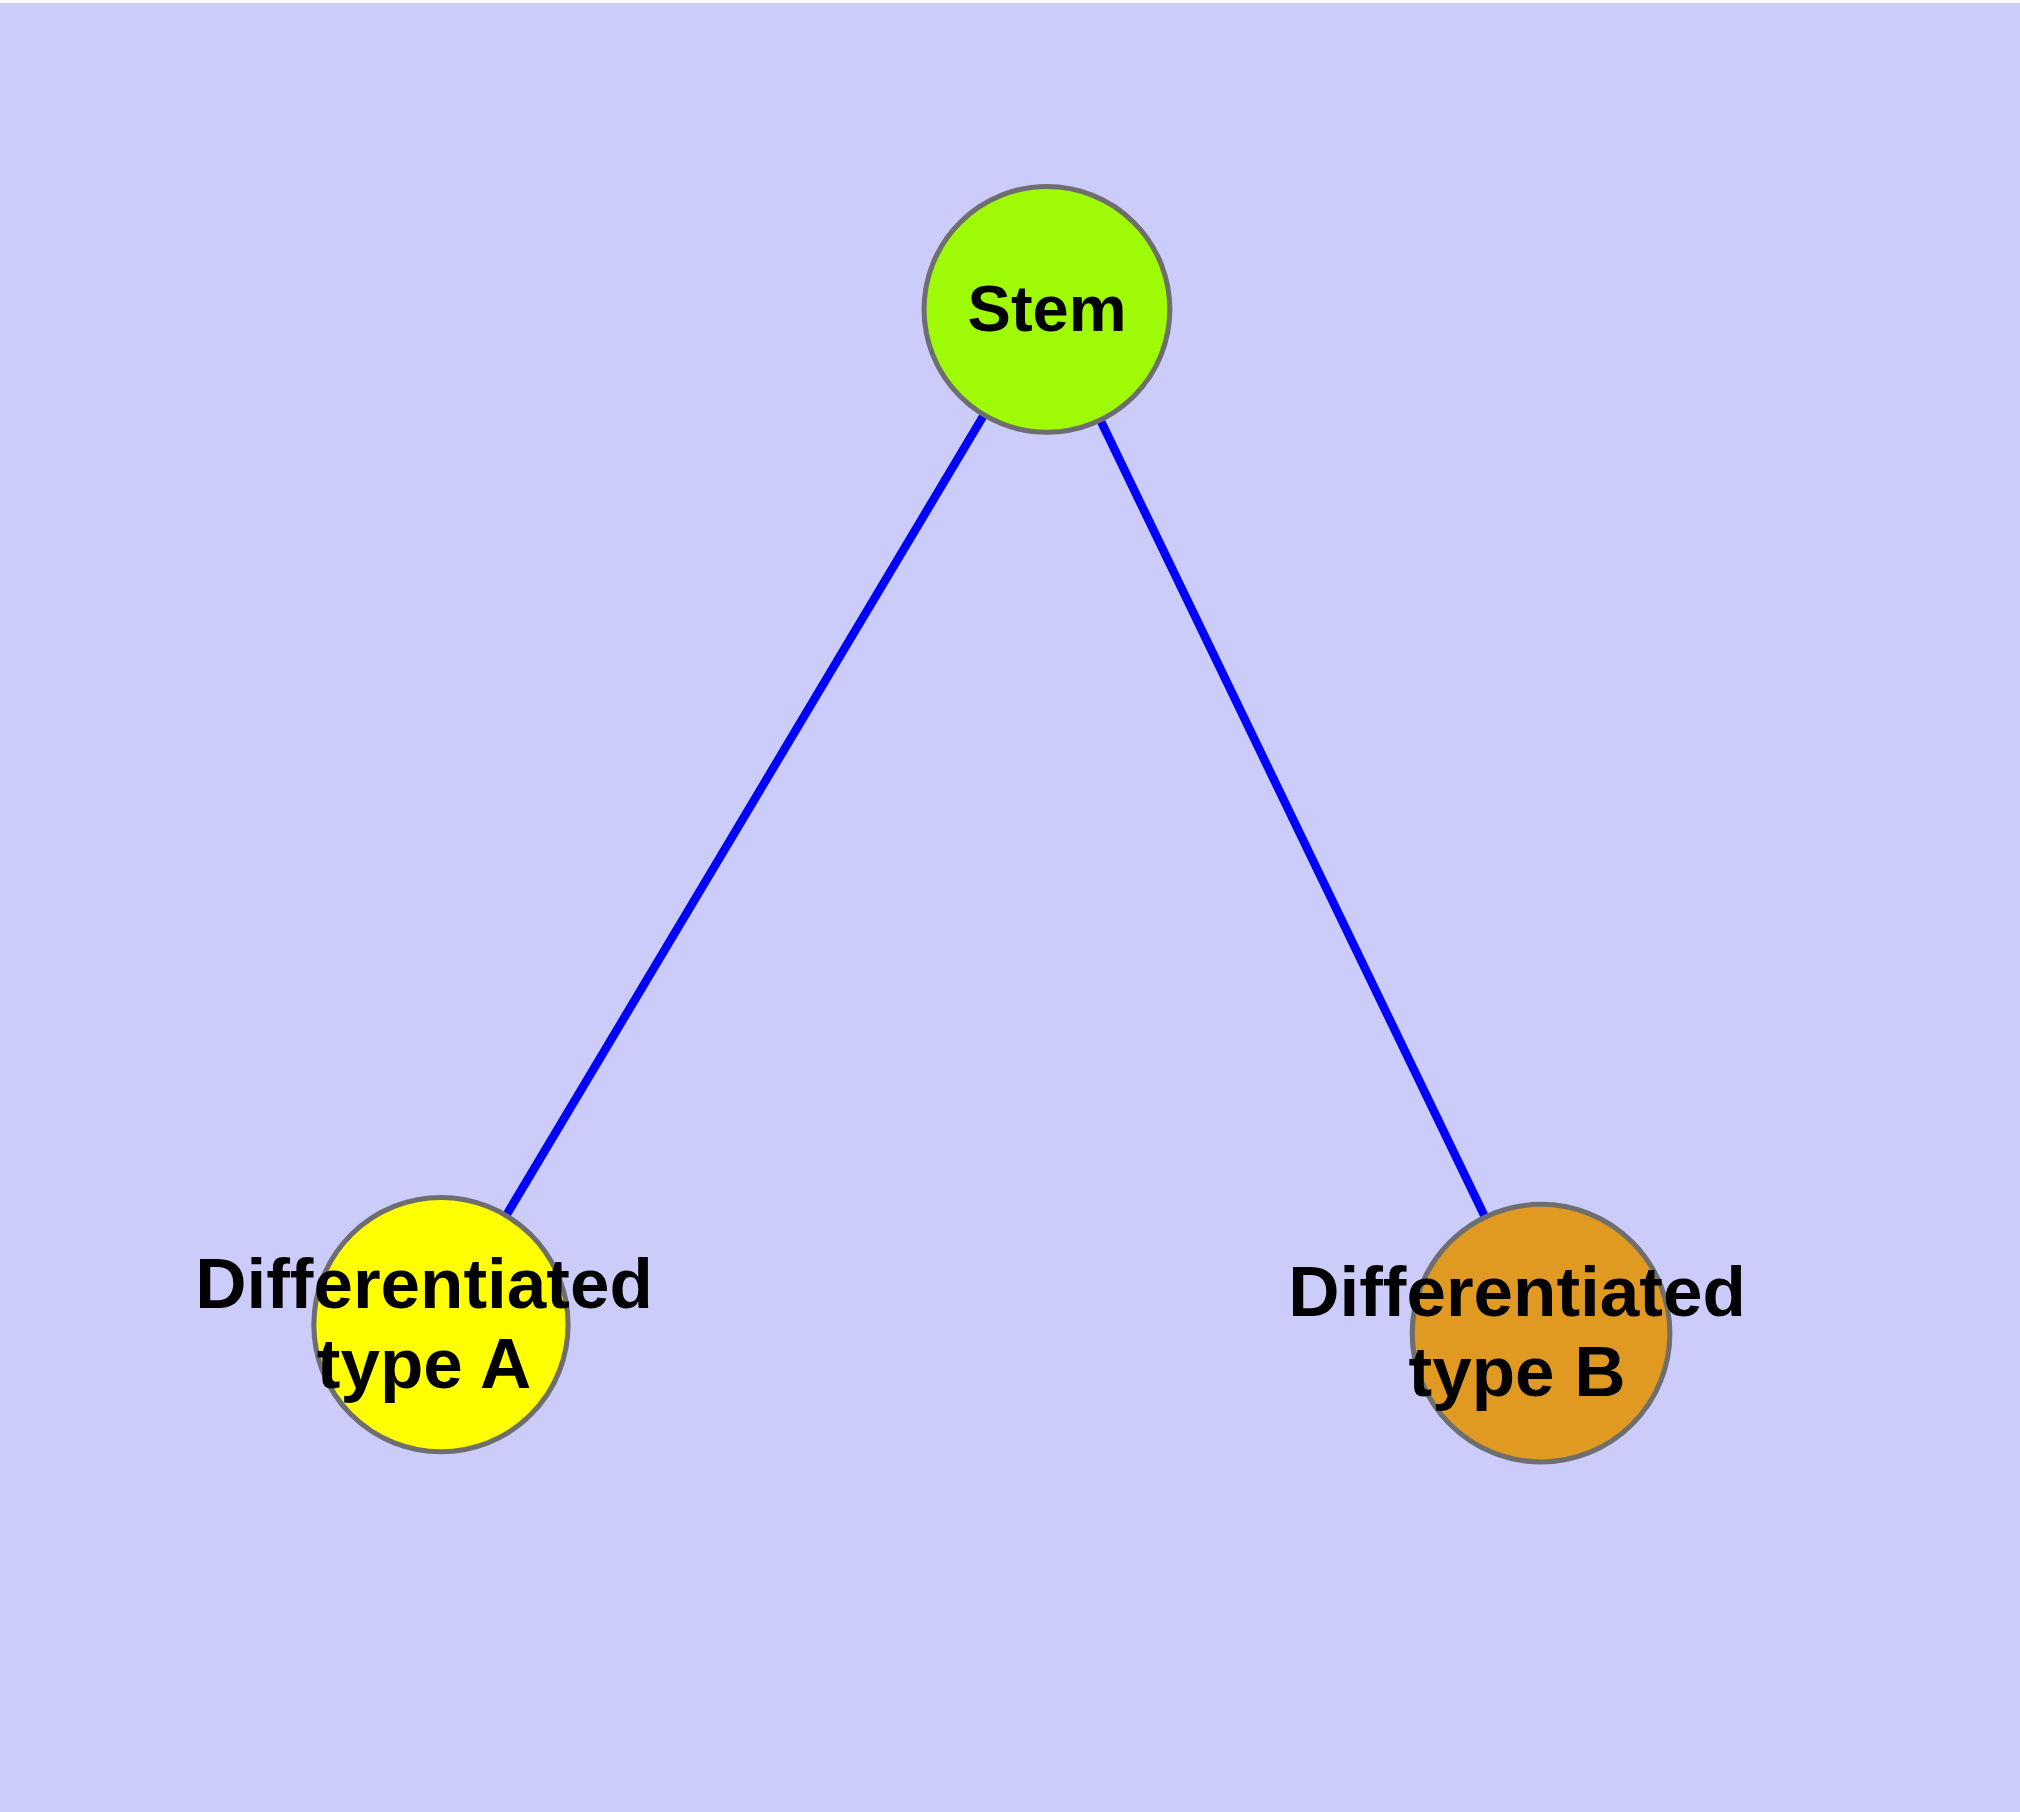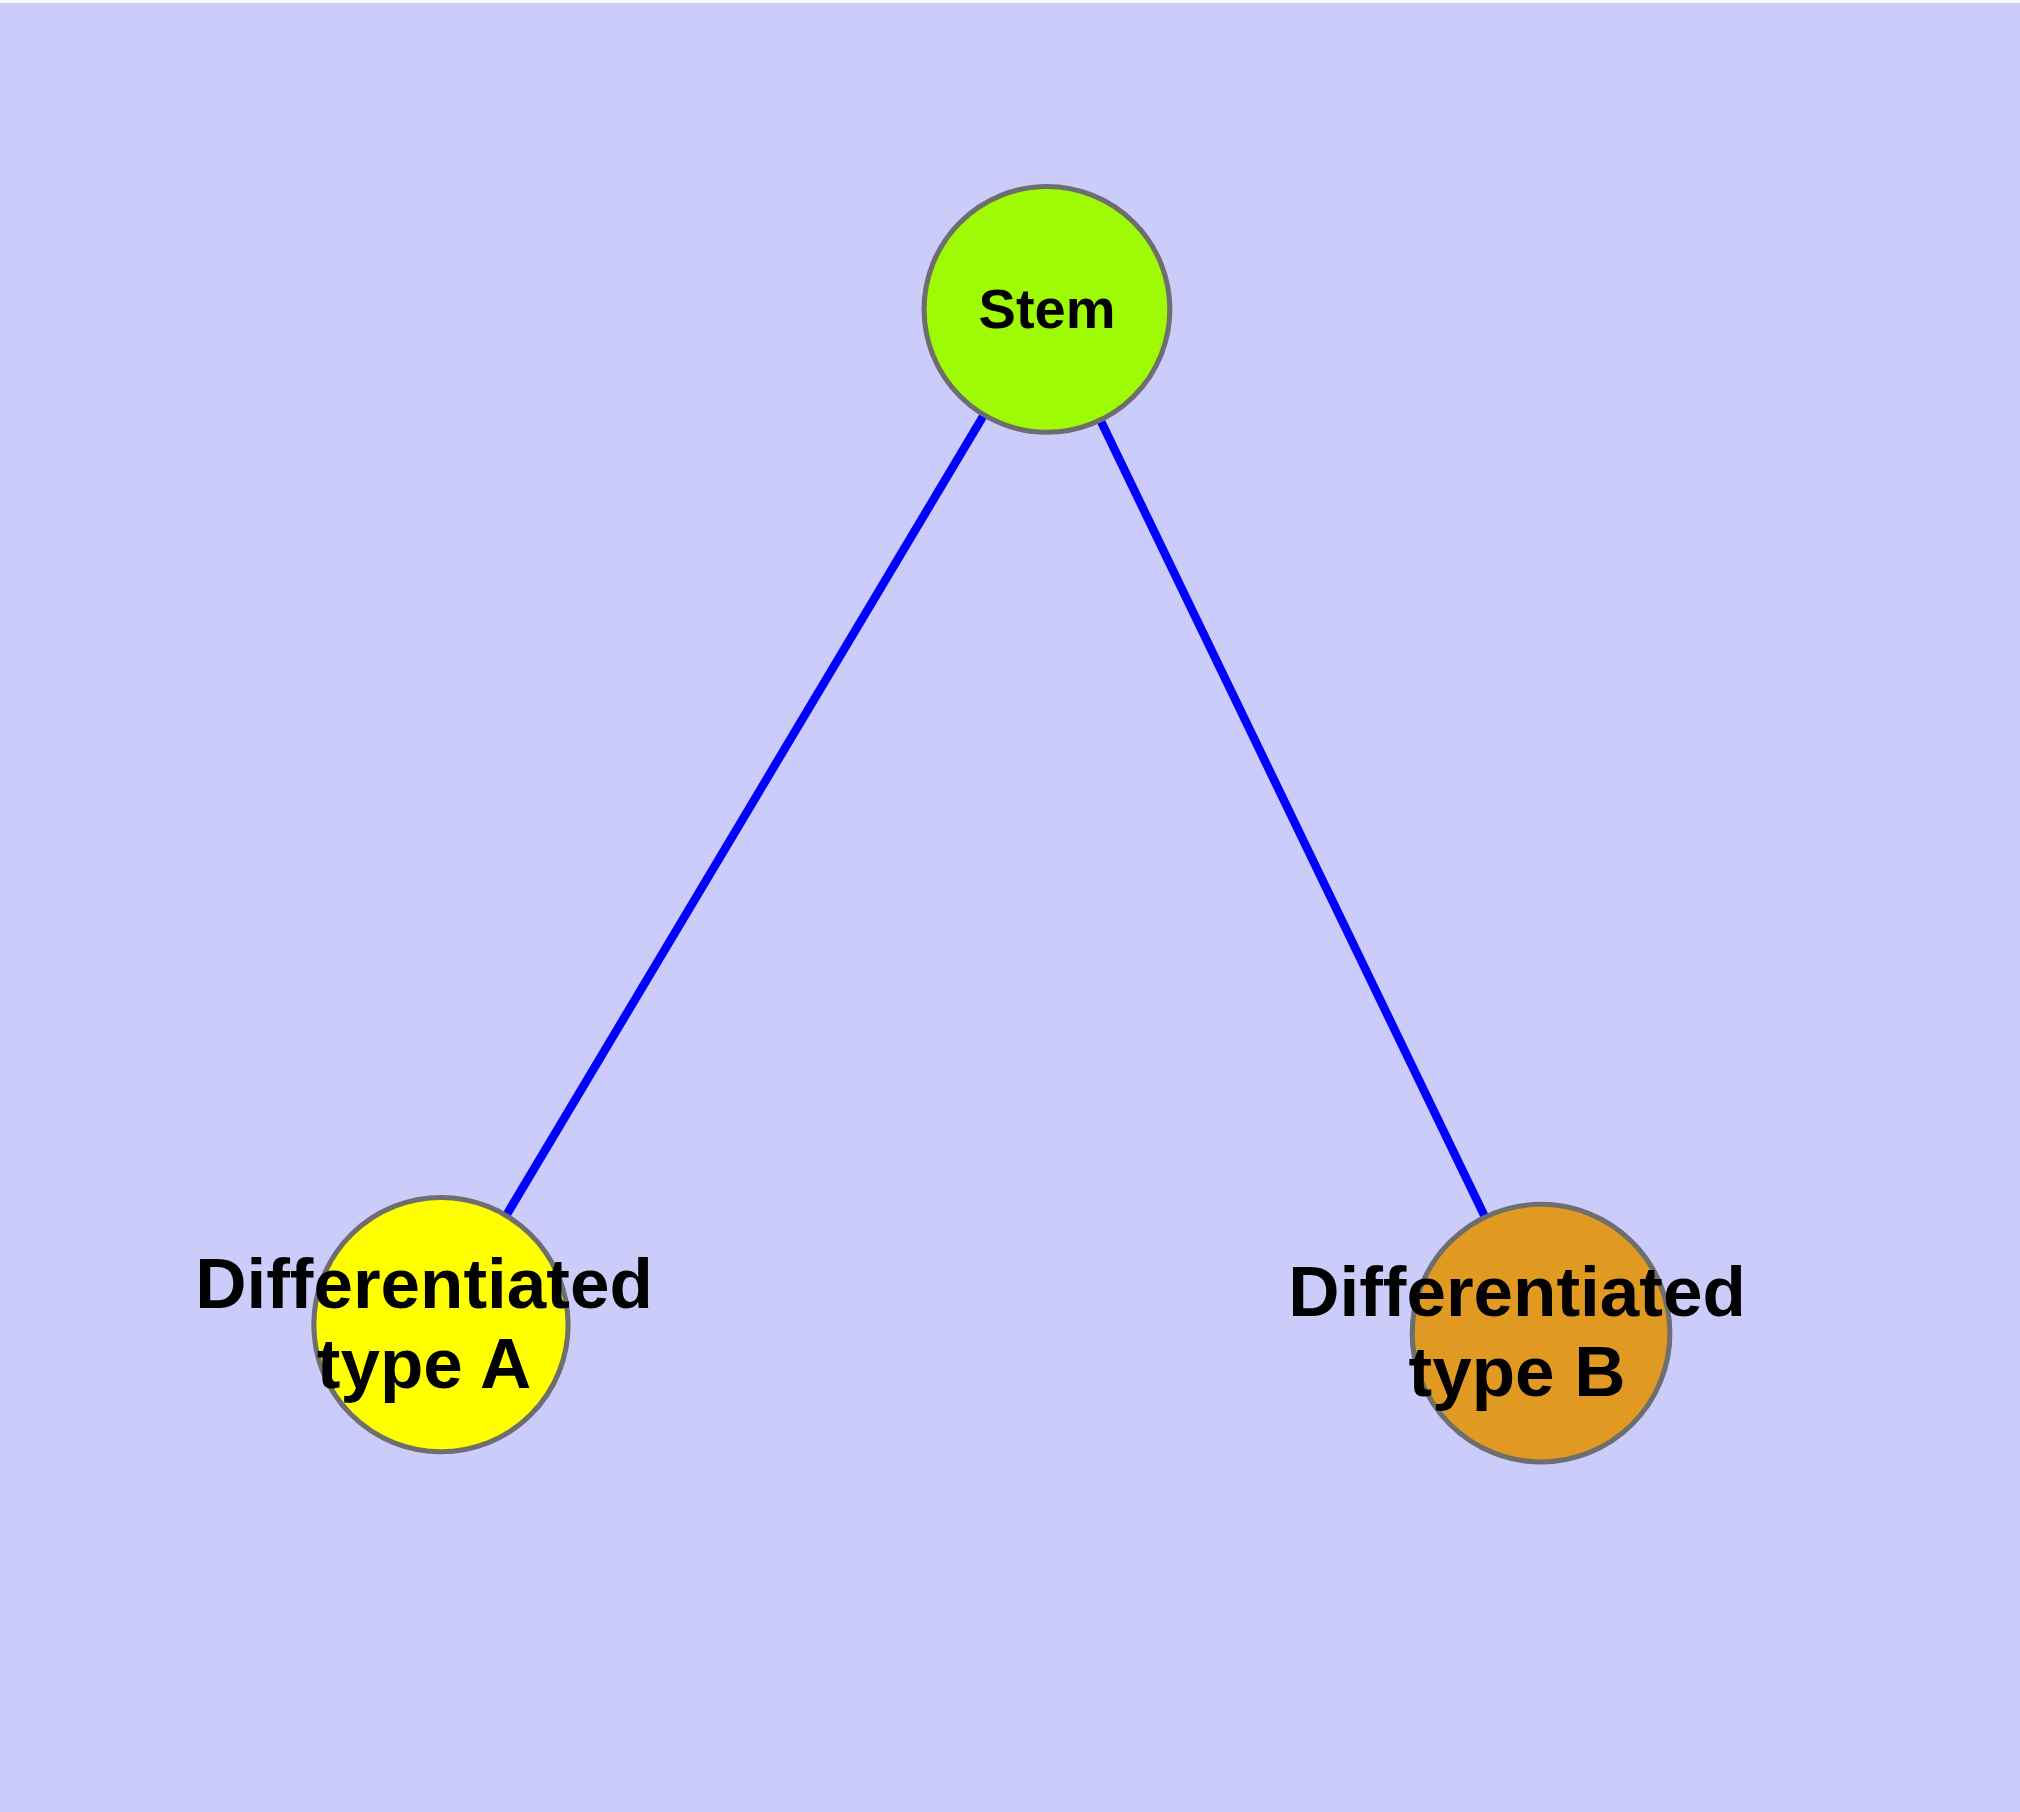--- a/index.html
+++ b/index.html
@@ -45,21 +45,21 @@
     color: #000000;
     font-weight: bold;
     font-family: "Liberation Sans", sans-serif;
     white-space: pre;
     text-align: center;
     line-height: 1.12;
     pointer-events: none;
     transform: translate(-50%, -50%);
   }
   #label-stem {
-    font-size: 56px;
+    font-size: 65px;
     left: 1047px;
     top: 309px;
   }
   #label-diff-a {
     font-size: 71px;
     left: 424px;
     top: 1324px;
   }
   #label-diff-b {
     font-size: 71px;

